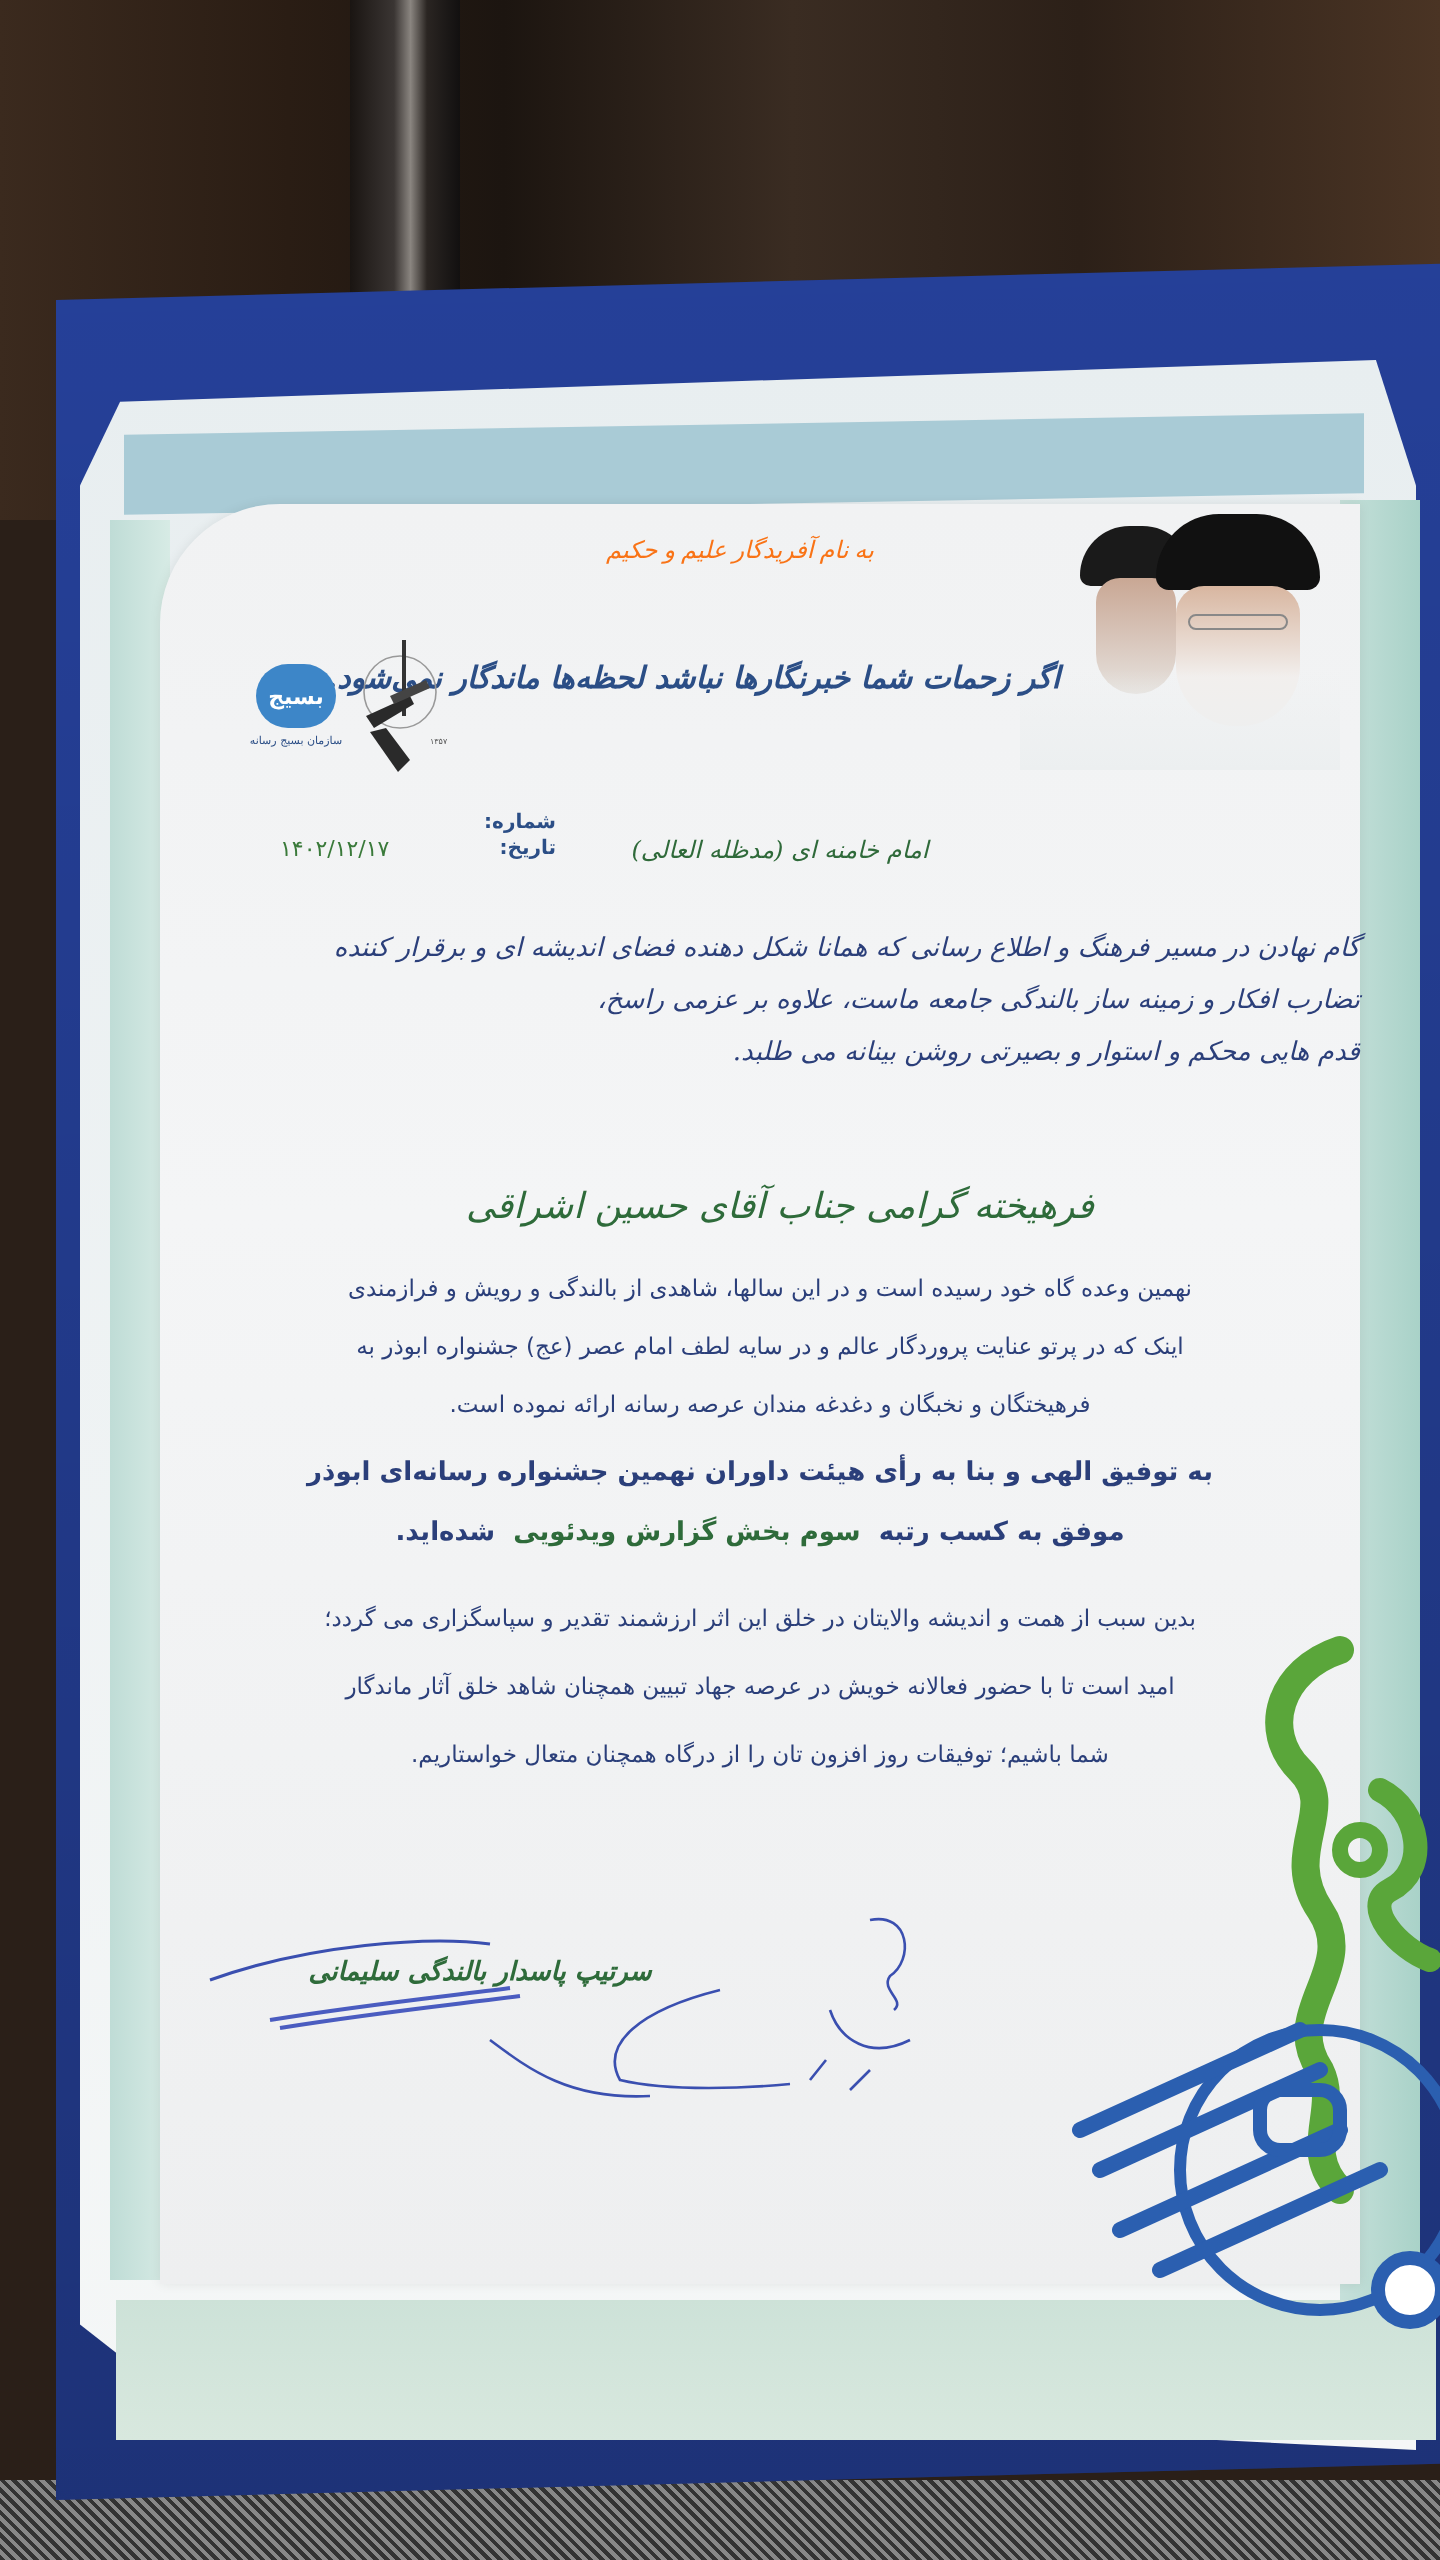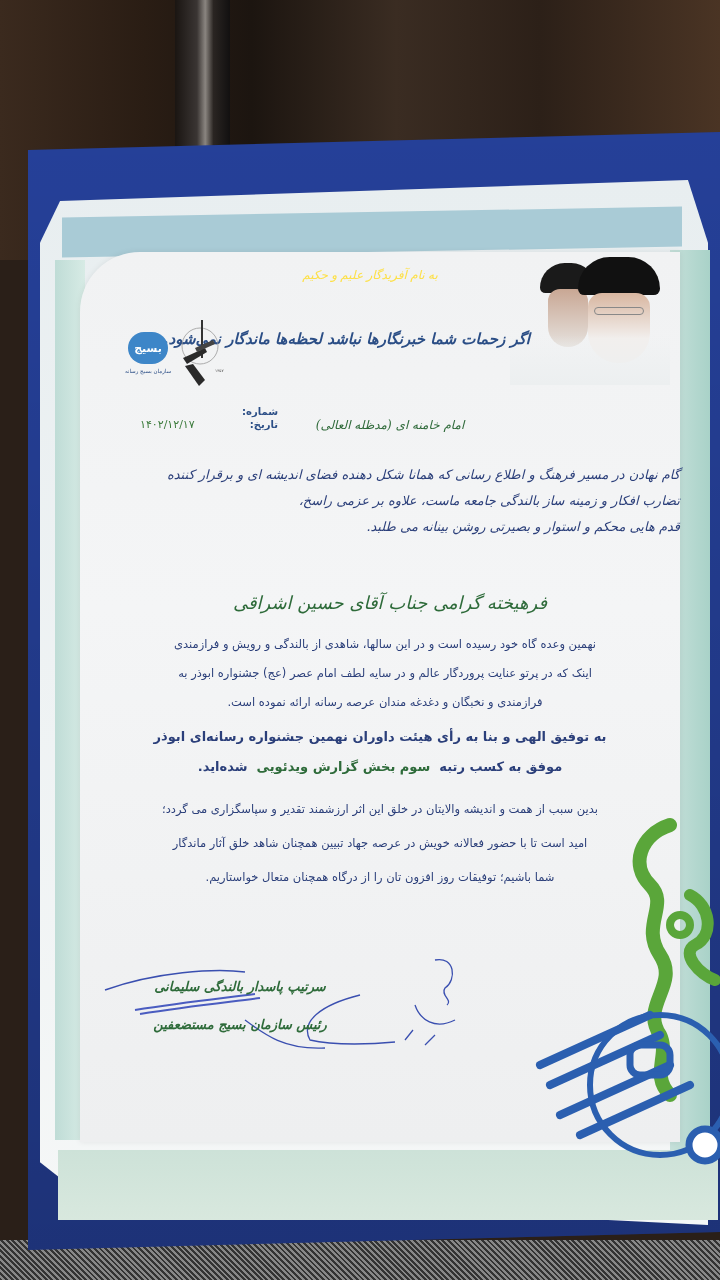--- a/index.html
+++ b/index.html
@@ -53,22 +53,22 @@
     background: linear-gradient(90deg, #c6e0da, #a9d2c8);
   }
   .paper {
     position: absolute; left: 80px; top: 252px; width: 600px; height: 890px;
     background: linear-gradient(180deg, #f1f2f3 0%, #f4f5f6 40%, #eeeff0 100%);
     border-top-left-radius: 60px;
     box-shadow: 0 0 6px rgba(0,0,0,0.08);
   }
   .basmala {
     position: absolute; left: 280px; top: 268px; width: 180px; text-align: center;
-    font-family: Liberation Sans, sans-serif; font-style: italic;
-    color: #fde047; font-size: 12px; direction: rtl;
+    font-family: Liberation Serif, serif; font-style: italic;
+    color: #f97316; font-size: 12px; direction: rtl;
   }
   .portraits {
     position: absolute; left: 510px; top: 255px; width: 160px; height: 130px;
   }
   .p1-head { position: absolute; left: 30px; top: 8px; width: 56px; height: 30px; background: #1a1a1a; border-radius: 28px 28px 6px 6px; }
   .p1-face { position: absolute; left: 38px; top: 34px; width: 40px; height: 58px; background: linear-gradient(180deg,#c9a794,#e6e2de); border-radius: 12px 12px 20px 20px; }
   .p2-head { position: absolute; left: 68px; top: 2px; width: 82px; height: 38px; background: #111; border-radius: 40px 40px 8px 8px; }
   .p2-face { position: absolute; left: 78px; top: 38px; width: 62px; height: 70px; background: linear-gradient(180deg,#d8b6a0,#f2efed 65%); border-radius: 14px 14px 30px 30px; }
   .p2-glasses { position: absolute; left: 84px; top: 52px; width: 50px; height: 8px; border: 1.5px solid #888; border-radius: 4px; }
   .p-fade { position: absolute; left: 0; top: 80px; width: 160px; height: 50px; background: linear-gradient(180deg, rgba(241,242,243,0), #eceff0); }
@@ -189,21 +189,21 @@
   <div>گام نهادن در مسیر فرهنگ و اطلاع رسانی که همانا شکل دهنده فضای اندیشه ای و برقرار کننده</div>
   <div>تضارب افکار و زمینه ساز بالندگی جامعه ماست، علاوه بر عزمی راسخ،</div>
   <div>قدم هایی محکم و استوار و بصیرتی روشن بینانه می طلبد.</div>
 </div>
 
 <div class="recipient">فرهیخته گرامی جناب آقای حسین اشراقی</div>
 
 <div class="body1">
   <div>نهمین وعده گاه خود رسیده است و در این سالها، شاهدی از بالندگی و رویش و فرازمندی</div>
   <div>اینک که در پرتو عنایت پروردگار عالم و در سایه لطف امام عصر (عج) جشنواره ابوذر به</div>
-  <div>فرازمندی و نخبگان و دغدغه مندان عرصه رسانه ارائه نموده است.</div>
+  <div>فرهیختگان و نخبگان و دغدغه مندان عرصه رسانه ارائه نموده است.</div>
 </div>
 
 <div class="award">
   <div>به توفیق الهی و بنا به رأی هیئت داوران نهمین جشنواره رسانه‌ای ابوذر</div>
   <div>
     <span>موفق به کسب رتبه</span>
     &nbsp;<span class="green">سوم بخش گزارش ویدئویی</span>&nbsp;
     <span>شده‌اید.</span>
   </div>
 </div>
@@ -217,21 +217,20 @@
 <svg class="sig-svg" viewBox="0 0 380 120">
   <path d="M10 40 C60 22, 120 18, 150 22" stroke="#3a4fb0" stroke-width="1.5" fill="none"></path>
   <path d="M40 60 C90 52, 130 48, 160 44 M45 64 C95 56, 135 52, 165 48" stroke="#4a5cc0" stroke-width="2" fill="none"></path>
   <path d="M265 45 C225 55, 205 72, 215 90 C240 96, 280 94, 300 92" stroke="#3a4fb0" stroke-width="1.3" fill="none"></path>
   <path d="M150 70 C170 85, 190 100, 230 98" stroke="#3a4fb0" stroke-width="1.3" fill="none"></path>
   <path d="M340 10 C360 6, 362 30, 350 38 C345 45, 358 50, 352 55" stroke="#3a4fb0" stroke-width="1.3" fill="none"></path>
   <path d="M320 55 C325 70, 340 80, 360 70 M310 90 L318 80 M330 95 L340 85" stroke="#3a4fb0" stroke-width="1.3" fill="none"></path>
 </svg>
 <div class="sig-block">
   <div>سرتیپ پاسدار بالندگی سلیمانی</div>
-  <div>رئیس سازمان بسیج مستضعفین</div>
 </div>
 
 <svg class="logo-abouzar" viewBox="0 0 200 370">
   <path d="M150 10 C120 20, 110 50, 130 70 C150 90, 120 110, 140 140 C160 170, 120 190, 140 220 C150 240, 130 260, 150 280" stroke="#5aa63a" stroke-width="14" fill="none" stroke-linecap="round"></path>
   <path d="M170 80 C190 90, 195 120, 175 130 C160 138, 180 160, 195 165" stroke="#5aa63a" stroke-width="12" fill="none" stroke-linecap="round"></path>
   <circle cx="160" cy="110" r="10" fill="none" stroke="#5aa63a" stroke-width="8"></circle>
   <circle cx="140" cy="270" r="70" fill="none" stroke="#2b5fb0" stroke-width="6"></circle>
   <path d="M20 250 L130 200 M30 270 L140 220 M40 300 L150 250 M60 320 L170 270" stroke="#2b5fb0" stroke-width="8" stroke-linecap="round"></path>
   <rect x="110" y="230" width="40" height="30" rx="10" fill="none" stroke="#2b5fb0" stroke-width="7"></rect>
   <circle cx="185" cy="330" r="16" fill="#fff" stroke="#2b5fb0" stroke-width="7"></circle>

